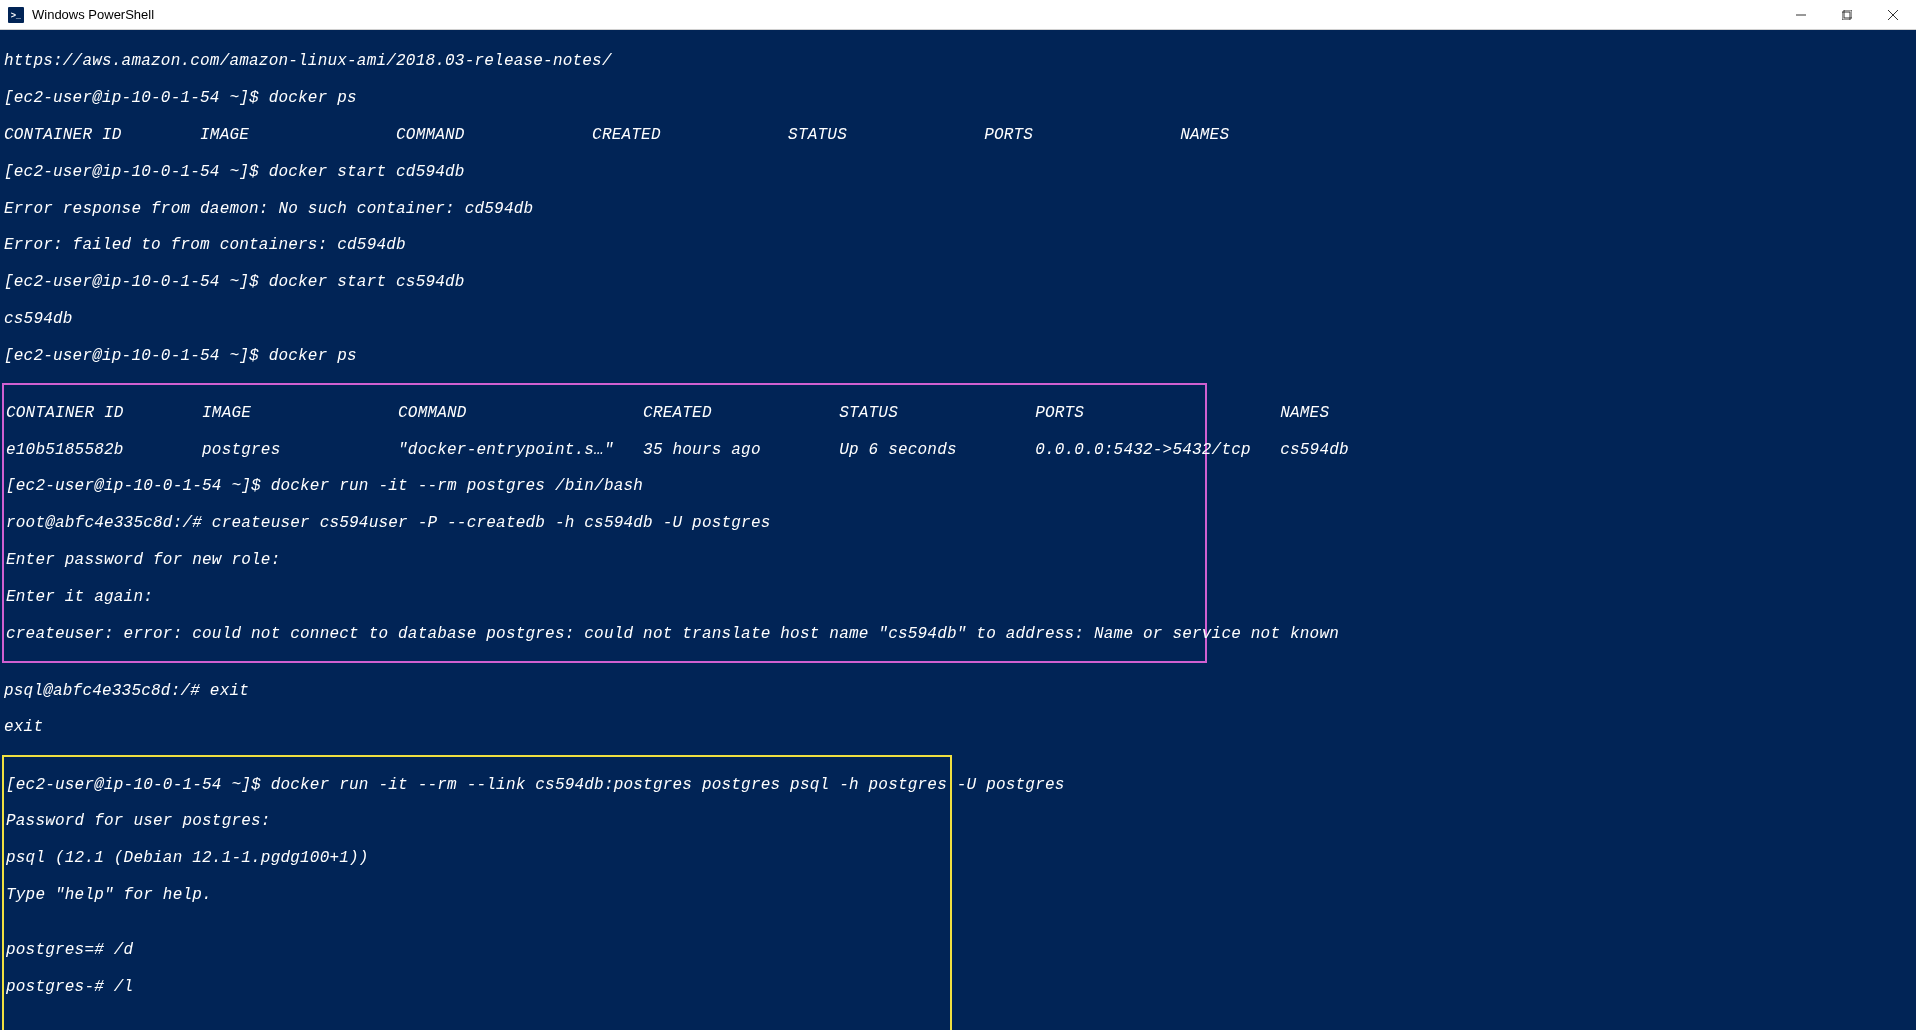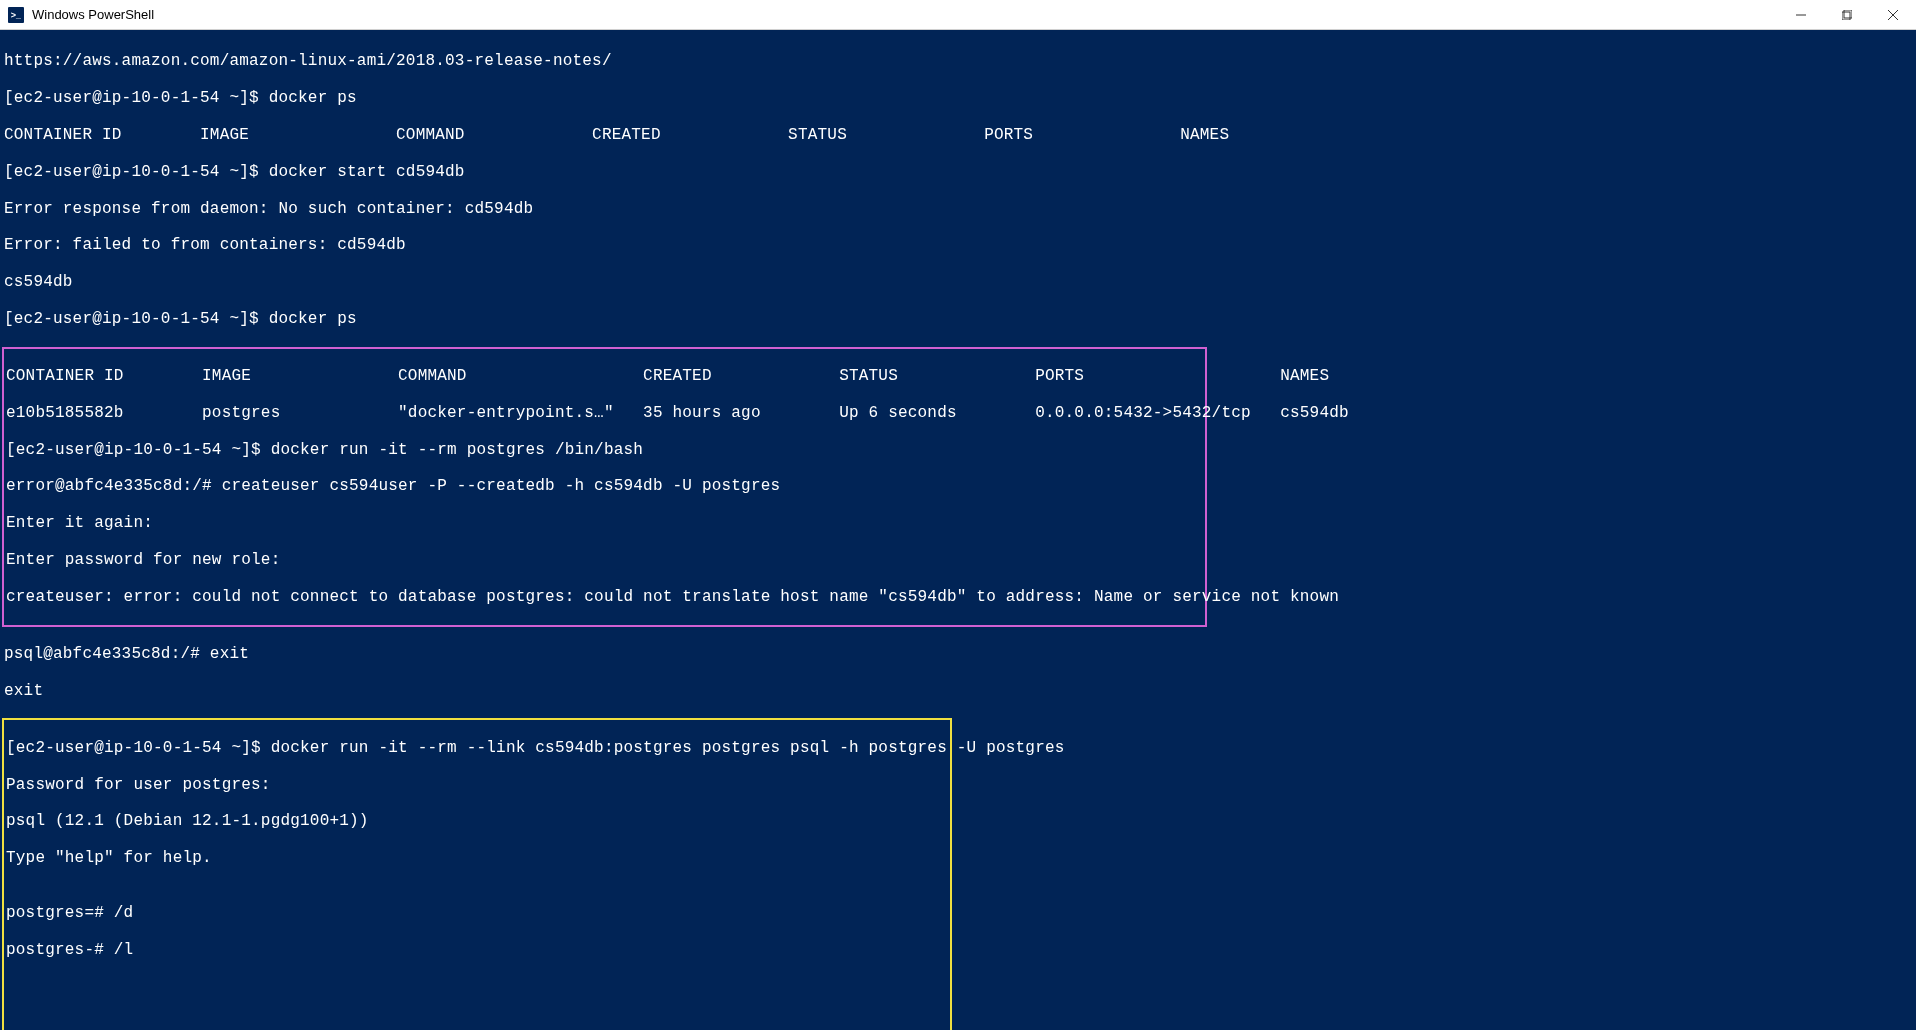--- a/index.html
+++ b/index.html
@@ -55,21 +55,21 @@
     font-family: sans-serif;
   }
   .win-btn svg { width: 10px; height: 10px; }
   .terminal {
     padding: 4px 4px;
     line-height: 1.15;
     white-space: pre;
     font-size: 16px;
     letter-spacing: 0.2px;
   }
-  .line { white-space: pre; }
+  .line { white-space: pre; font-style: italic; }
   .box-magenta {
     border: 2px solid #d060d0;
     margin-left: -2px;
     padding-left: 2px;
     width: 1205px;
   }
   .box-yellow {
     border: 2px solid #f0e040;
     margin-left: -2px;
     padding-left: 2px;
@@ -105,29 +105,30 @@
   </div>
 </div>
 
 <div class="terminal">
 <div class="line">https://aws.amazon.com/amazon-linux-ami/2018.03-release-notes/</div>
 <div class="line">[ec2-user@ip-10-0-1-54 ~]$ docker ps</div>
 <div class="line">CONTAINER ID        IMAGE               COMMAND             CREATED             STATUS              PORTS               NAMES</div>
 <div class="line">[ec2-user@ip-10-0-1-54 ~]$ docker start cd594db</div>
 <div class="line">Error response from daemon: No such container: cd594db</div>
 <div class="line">Error: failed to from containers: cd594db</div>
+<div class="line">[ec2-user@ip-10-0-1-54 ~]$ docker start cs594db</div>
 <div class="line">cs594db</div>
 <div class="line">[ec2-user@ip-10-0-1-54 ~]$ docker ps</div>
 <div class="box-magenta">
 <div class="line">CONTAINER ID        IMAGE               COMMAND                  CREATED             STATUS              PORTS                    NAMES</div>
 <div class="line">e10b5185582b        postgres            "docker-entrypoint.s…"   35 hours ago        Up 6 seconds        0.0.0.0:5432-&gt;5432/tcp   cs594db</div>
 <div class="line">[ec2-user@ip-10-0-1-54 ~]$ docker run -it --rm postgres /bin/bash</div>
-<div class="line">error@abfc4e335c8d:/# createuser cs594user -P --createdb -h cs594db -U postgres</div>
+<div class="line">root@abfc4e335c8d:/# createuser cs594user -P --createdb -h cs594db -U postgres</div>
+<div class="line">Enter password for new role:</div>
 <div class="line">Enter it again:</div>
-<div class="line">Enter password for new role:</div>
 <div class="line">createuser: error: could not connect to database postgres: could not translate host name "cs594db" to address: Name or service not known</div>
 </div>
 <div class="line">psql@abfc4e335c8d:/# exit</div>
 <div class="line">exit</div>
 <div class="box-yellow">
 <div class="line">[ec2-user@ip-10-0-1-54 ~]$ docker run -it --rm --link cs594db:postgres postgres psql -h postgres -U postgres</div>
 <div class="line">Password for user postgres:</div>
 <div class="line">psql (12.1 (Debian 12.1-1.pgdg100+1))</div>
 <div class="line">Type "help" for help.</div>
 <div class="line"></div>

